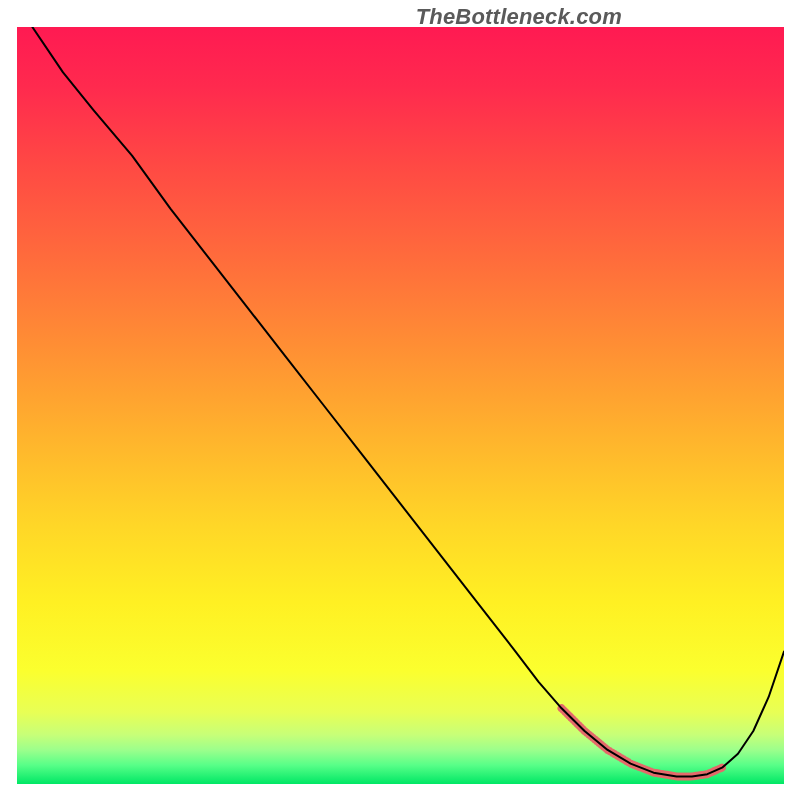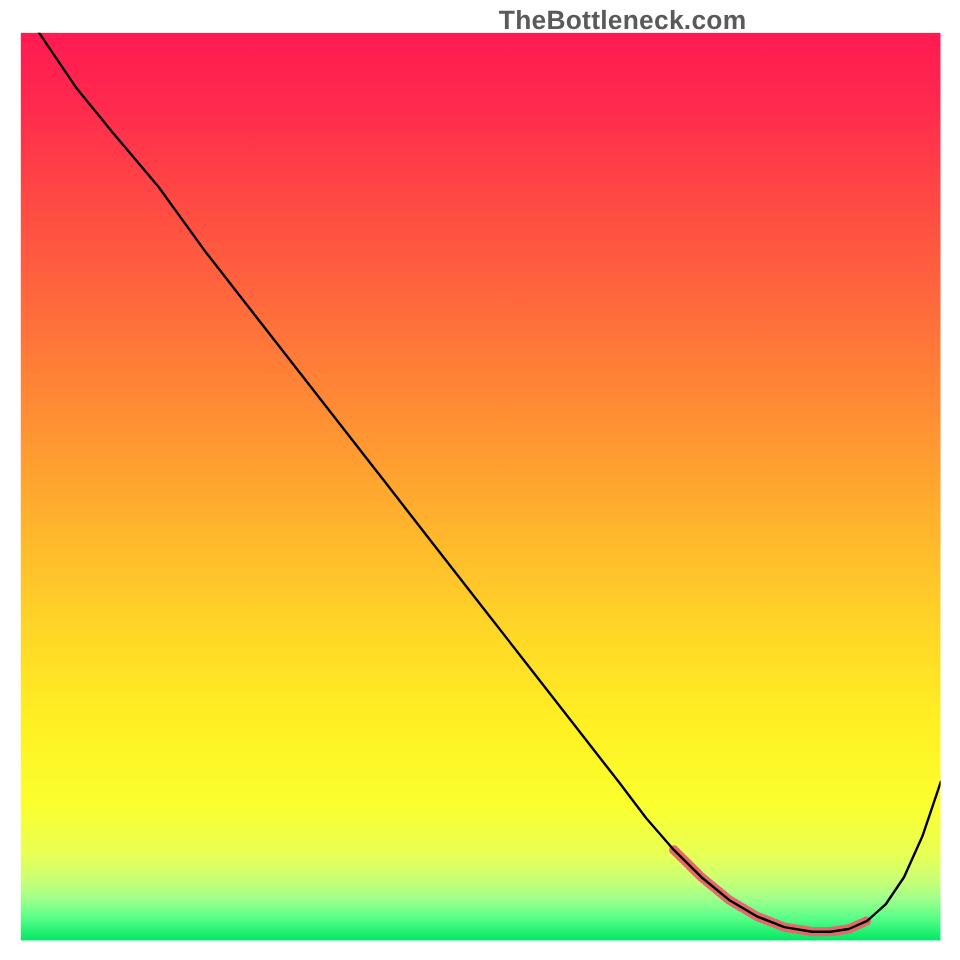--- a/index.html
+++ b/index.html
@@ -8,20 +8,21 @@
     width: 800px;
     height: 800px;
     background: #ffffff;
     font-family: Arial, Helvetica, sans-serif;
     overflow: hidden;
   }
   .container {
     position: relative;
     width: 636px;
     height: 800px;
+    font-style: italic;
   }
   .watermark {
     position: absolute;
     top: 4px;
     right: 14px;
     font-size: 22px;
     font-weight: bold;
     color: #5a5a5a;
     letter-spacing: 0.2px;
     user-select: none;

